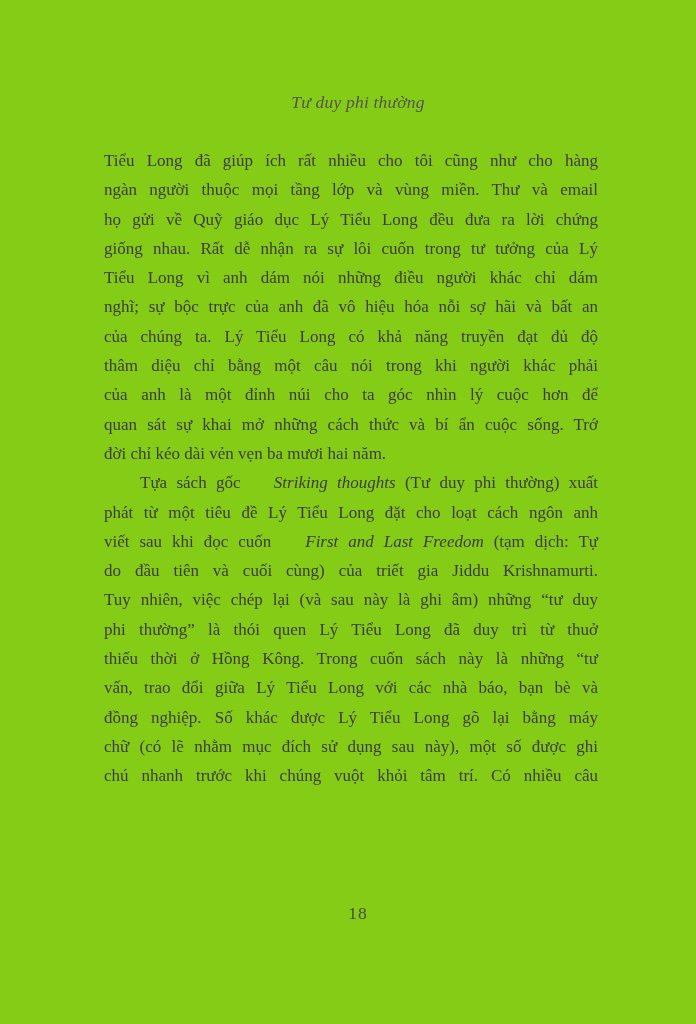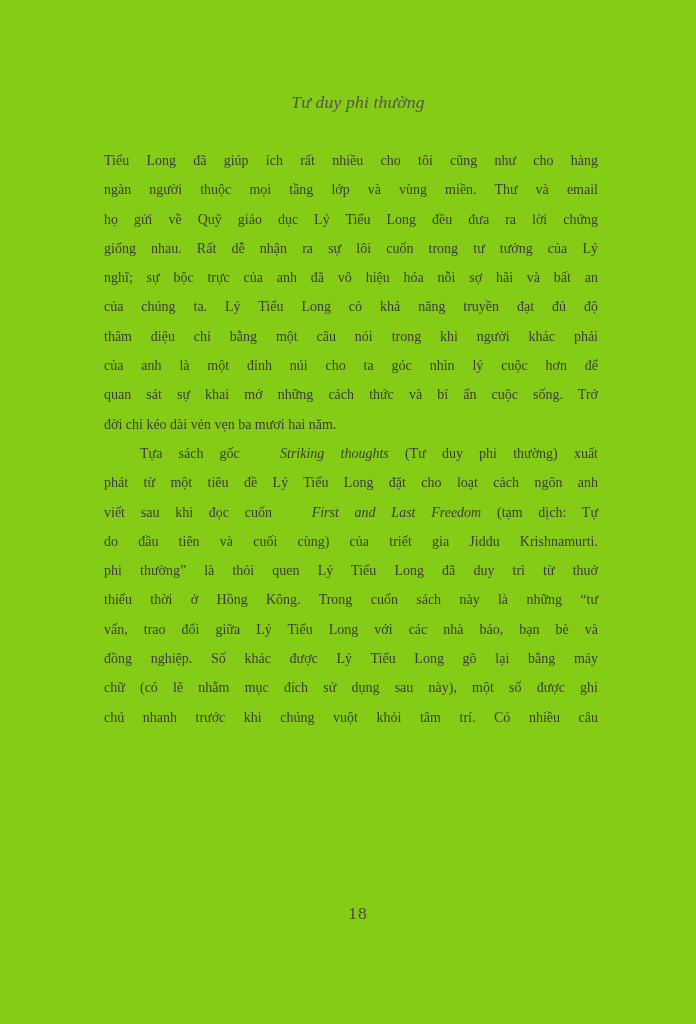--- a/index.html
+++ b/index.html
@@ -26,21 +26,21 @@
     font-style: italic;
     font-size: 17.5px;
     color: #55534f;
     letter-spacing: 0.2px;
   }
   .text-block {
     position: absolute;
     top: 146px;
     left: 104px;
     width: 494px;
-    font-size: 14px;
+    font-size: 17px;
     line-height: 29.3px;
     color: #3d3c3a;
   }
   .line {
     text-align: justify;
     text-align-last: justify;
     white-space: normal;
     height: 29.3px;
     overflow: visible;
   }
@@ -69,30 +69,32 @@
 <body>
 
 <div class="page">
   <div class="running-head">Tư duy phi thường</div>
 
   <div class="text-block" id="text-block">
       <div class="line"><span>Tiểu Long đã giúp ích rất nhiều cho tôi cũng như cho hàng</span></div>
       <div class="line"><span>ngàn người thuộc mọi tầng lớp và vùng miền. Thư và email</span></div>
       <div class="line"><span>họ gửi về Quỹ giáo dục Lý Tiểu Long đều đưa ra lời chứng</span></div>
       <div class="line"><span>giống nhau. Rất dễ nhận ra sự lôi cuốn trong tư tưởng của Lý</span></div>
+      <div class="line"><span>Tiểu Long vì anh dám nói những điều người khác chỉ dám</span></div>
       <div class="line"><span>nghĩ; sự bộc trực của anh đã vô hiệu hóa nỗi sợ hãi và bất an</span></div>
       <div class="line"><span>của chúng ta. Lý Tiểu Long có khả năng truyền đạt đủ độ</span></div>
       <div class="line"><span>thâm diệu chỉ bằng một câu nói trong khi người khác phải</span></div>
       <div class="line"><span>của anh là một đỉnh núi cho ta góc nhìn lý cuộc hơn để</span></div>
       <div class="line"><span>quan sát sự khai mở những cách thức và bí ẩn cuộc sống. Trớ</span></div>
       <div class="line lastline"><span>đời chỉ kéo dài vẻn vẹn ba mươi hai năm.</span></div>
       <div class="line indent"><span>Tựa sách gốc </span><i>Striking thoughts</i><span> (Tư duy phi thường) xuất</span></div>
       <div class="line"><span>phát từ một tiêu đề Lý Tiểu Long đặt cho loạt cách ngôn anh</span></div>
       <div class="line"><span>viết sau khi đọc cuốn </span><i>First and Last Freedom</i><span> (tạm dịch: Tự</span></div>
       <div class="line"><span>do đầu tiên và cuối cùng) của triết gia Jiddu Krishnamurti.</span></div>
+      <div class="line"><span>Tuy nhiên, việc chép lại (và sau này là ghi âm) những “tư duy</span></div>
       <div class="line"><span>phi thường” là thói quen Lý Tiểu Long đã duy trì từ thuở</span></div>
       <div class="line"><span>thiếu thời ở Hồng Kông. Trong cuốn sách này là những “tư</span></div>
       <div class="line"><span>vấn, trao đổi giữa Lý Tiểu Long với các nhà báo, bạn bè và</span></div>
       <div class="line"><span>đồng nghiệp. Số khác được Lý Tiểu Long gõ lại bằng máy</span></div>
       <div class="line"><span>chữ (có lẽ nhằm mục đích sử dụng sau này), một số được ghi</span></div>
       <div class="line"><span>chú nhanh trước khi chúng vuột khỏi tâm trí. Có nhiều câu</span></div>
     </div>
 
   <div class="page-number">18</div>
 </div>

